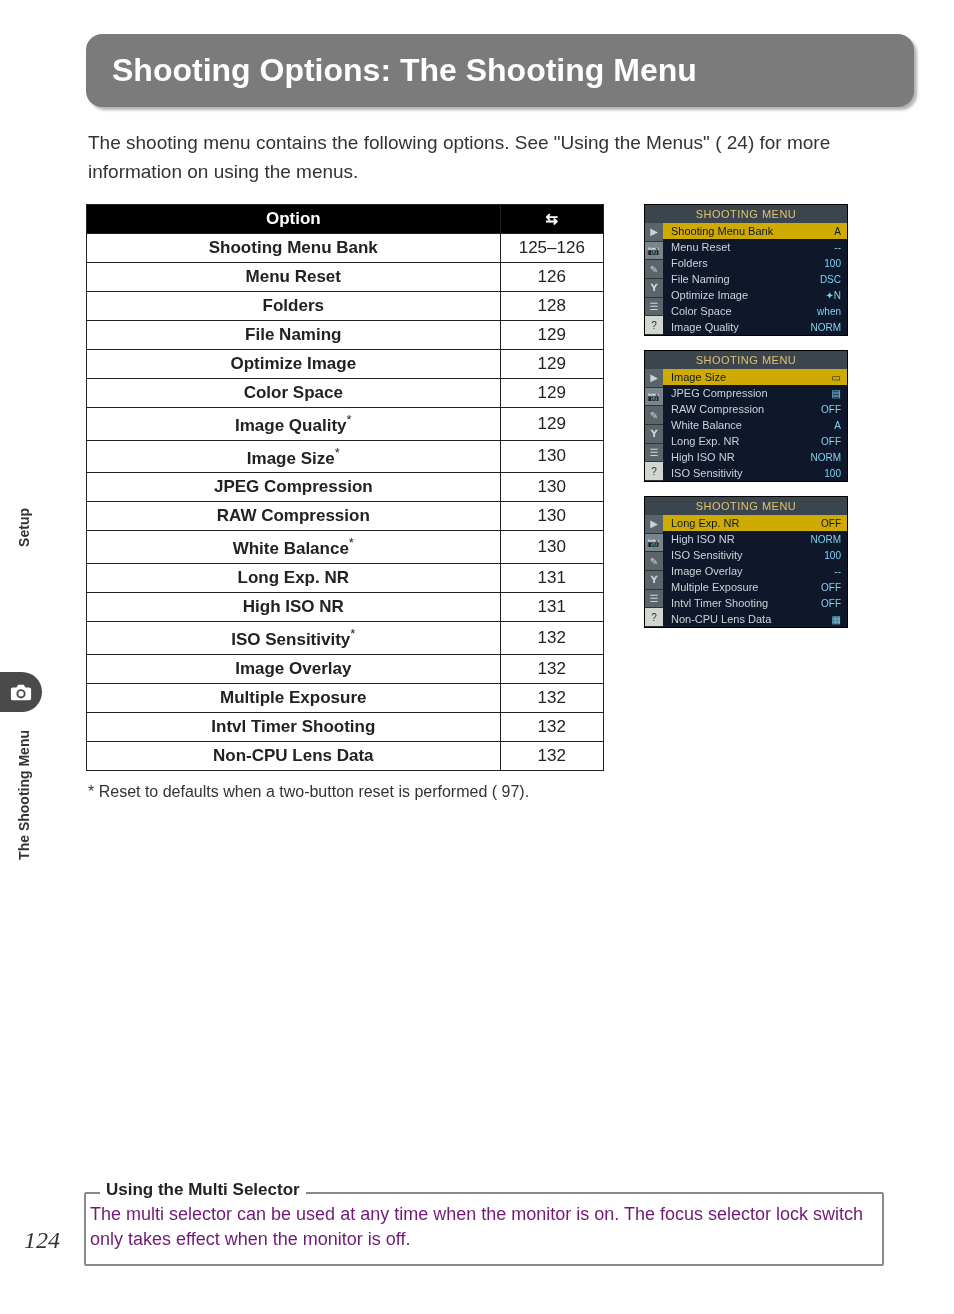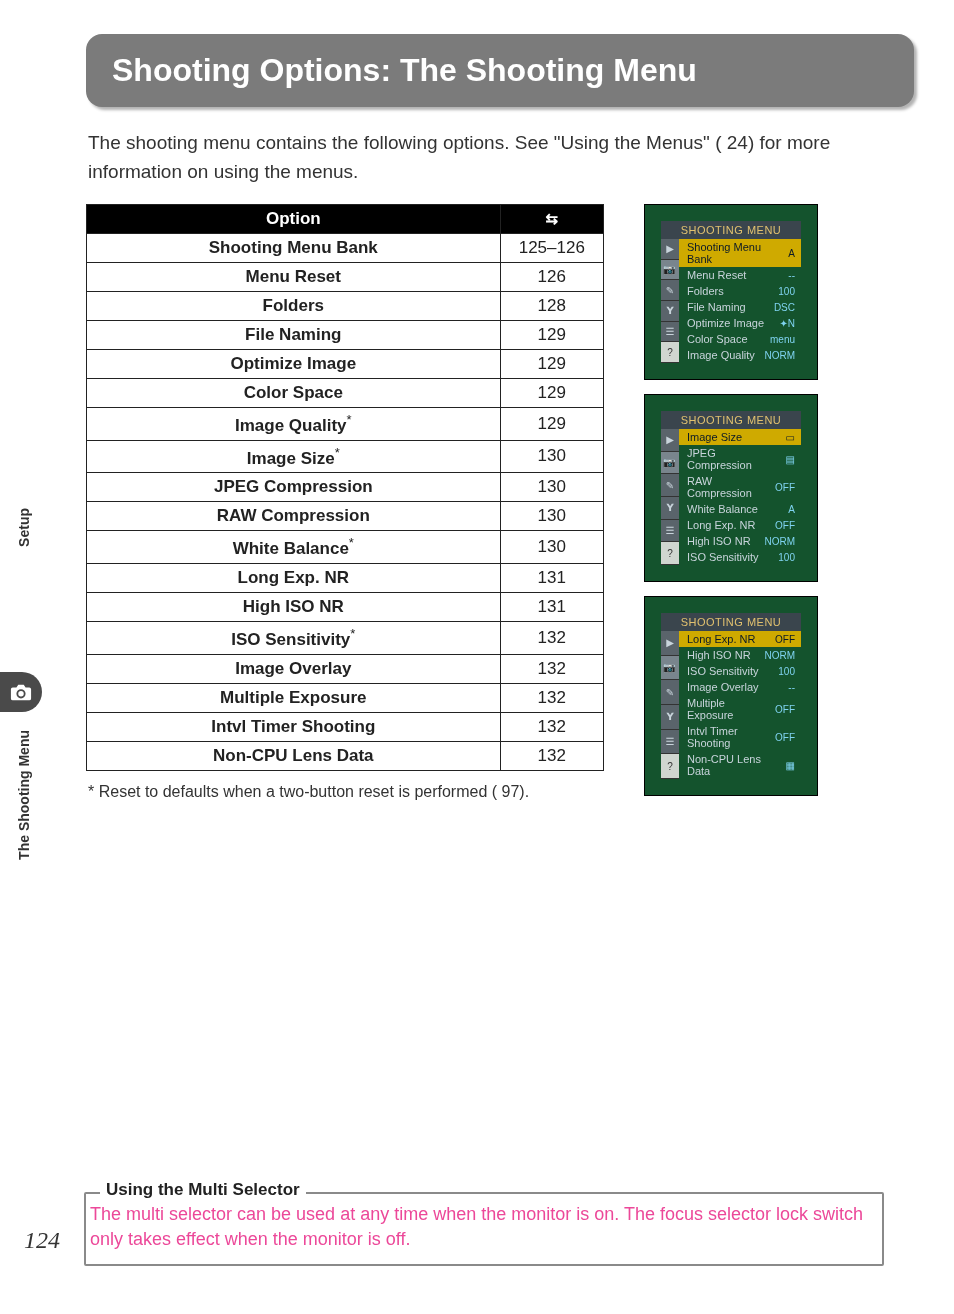--- a/index.html
+++ b/index.html
@@ -11,35 +11,35 @@
   .content-row { display:flex; gap: 40px; }
   .left-col { width: 518px; }
   .right-col { flex:1; display:flex; flex-direction:column; gap:14px; align-items:flex-start; }
   table.opts { width:100%; border-collapse:collapse; font-size:17px; }
   table.opts th, table.opts td { border:1px solid #222; padding:4px 8px; text-align:center;margin-left:45px; }
   table.opts th { background:#000; color:#fff; font-weight:700; }
   table.opts th:first-child { width:80%; }
   table.opts td:first-child { font-weight:700; }
   .ast { font-weight:400; font-size:13px; vertical-align: super; }
   .footnote { margin:10px 8px 0 2px; font-size:16px; color:#333; line-height:1.35; text-align:justify; }
-  .cam-screen { width:174px; background:#14532d; border:1px solid #000; padding:16px; font-family:Arial, sans-serif; }
+  .cam-screen { width:204px; background:#0f172a; border:1px solid #000; padding:0; font-family:Arial, sans-serif; }
   .cam-header { background:#3a454d; color:#e1c16f; font-size:11px; text-align:center; padding:3px 0; letter-spacing:.5px; position:relative; }
   .cam-body { display:flex; }
   .cam-tabs { width:18px; display:flex; flex-direction:column; }
   .cam-tab { flex:1; background:#5a646b; display:flex; align-items:center; justify-content:center; font-size:10px; color:#c8d4db; border-bottom:1px solid #333; }
   .cam-tab.active { background:#79858d; color:#a7cc3b; }
   .cam-tab.q { background:#d0d6d0; color:#333; }
   .cam-list { flex:1; }
   .cam-row { display:flex; justify-content:space-between; align-items:center; padding:2px 6px 2px 8px; font-size:11px; color:#c8d4db; }
   .cam-row.sel { background:#cfaa00; color:#0c1a26; }
   .cam-val { color:#7fd3f0; font-size:10px; min-width:30px; text-align:right; }
   .cam-row.sel .cam-val { color:#0c1a26; }
   .tip-box { position:absolute; left:84px; bottom:48px; width:800px; border:2px solid #8a8a8a; border-radius:2px; padding:8px 4px 12px; }
   .tip-title { position:absolute; top:-14px; left:14px; background:#fff; padding:0 6px; font-weight:700; font-size:17px; }
-  .tip-text { font-size:18px; color:#ec4899; line-height:1.4; }
+  .tip-text { font-size:18px; color:#701a75; line-height:1.4; }
   .side-tab { position:absolute; left:16px; top:508px; writing-mode:vertical-rl; text-orientation:mixed; transform:rotate(180deg); font-size:14px; font-weight:600; color:#333; }
   .side-tab2 { position:absolute; left:16px; top:730px; writing-mode:vertical-rl; text-orientation:mixed; transform:rotate(180deg); font-size:14px; font-weight:600; color:#333; }
   .side-icon { position:absolute; left:0; top:672px; width:42px; height:40px; background:#4a4a4a; border-radius:0 20px 20px 0; display:flex; align-items:center; justify-content:center; }
   .side-icon svg { width:22px; height:18px; fill:#fff; }
   .pagenum { position:absolute; left:24px; bottom:60px; font-size:24px; font-style:italic; color:#333; font-family:Georgia,serif; }
   .th-icon { font-size:15px; }
 </style>
 </head>
 <body>
 
@@ -165,21 +165,21 @@
               <div class="cam-row">
                 <span>File Naming</span>
                 <span class="cam-val">DSC</span>
               </div>
               <div class="cam-row">
                 <span>Optimize Image</span>
                 <span class="cam-val">✦N</span>
               </div>
               <div class="cam-row">
                 <span>Color Space</span>
-                <span class="cam-val">menu</span>
+                <span class="cam-val">when</span>
               </div>
               <div class="cam-row">
                 <span>Image Quality</span>
                 <span class="cam-val">NORM</span>
               </div>
             </div>
           </div>
         </div>
         <div class="cam-screen">
           <div class="cam-header">SHOOTING MENU</div>

